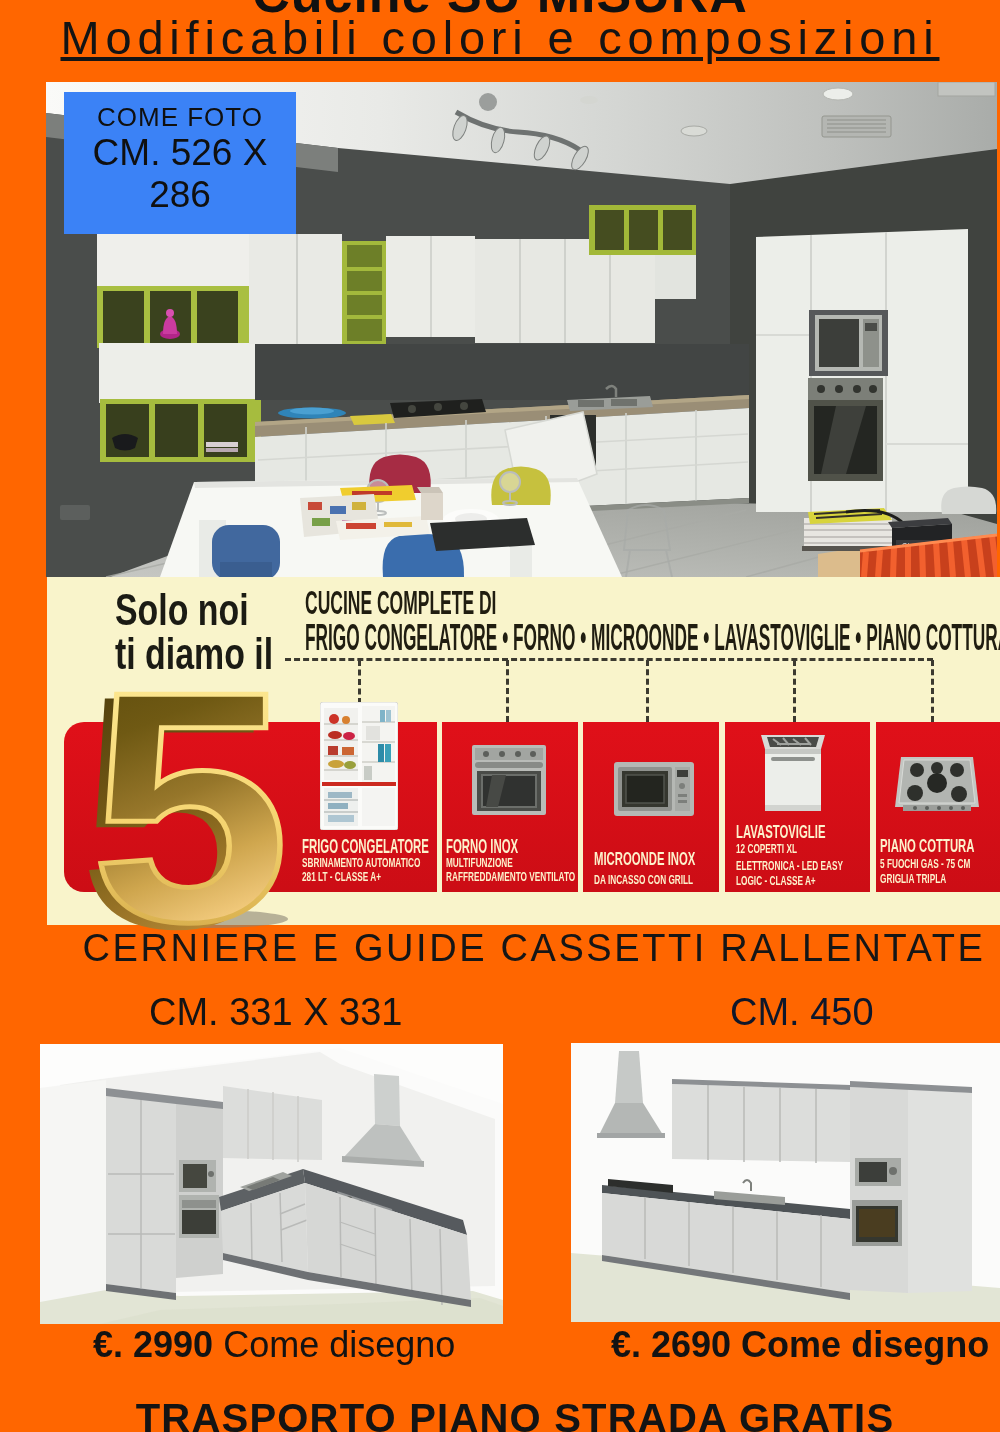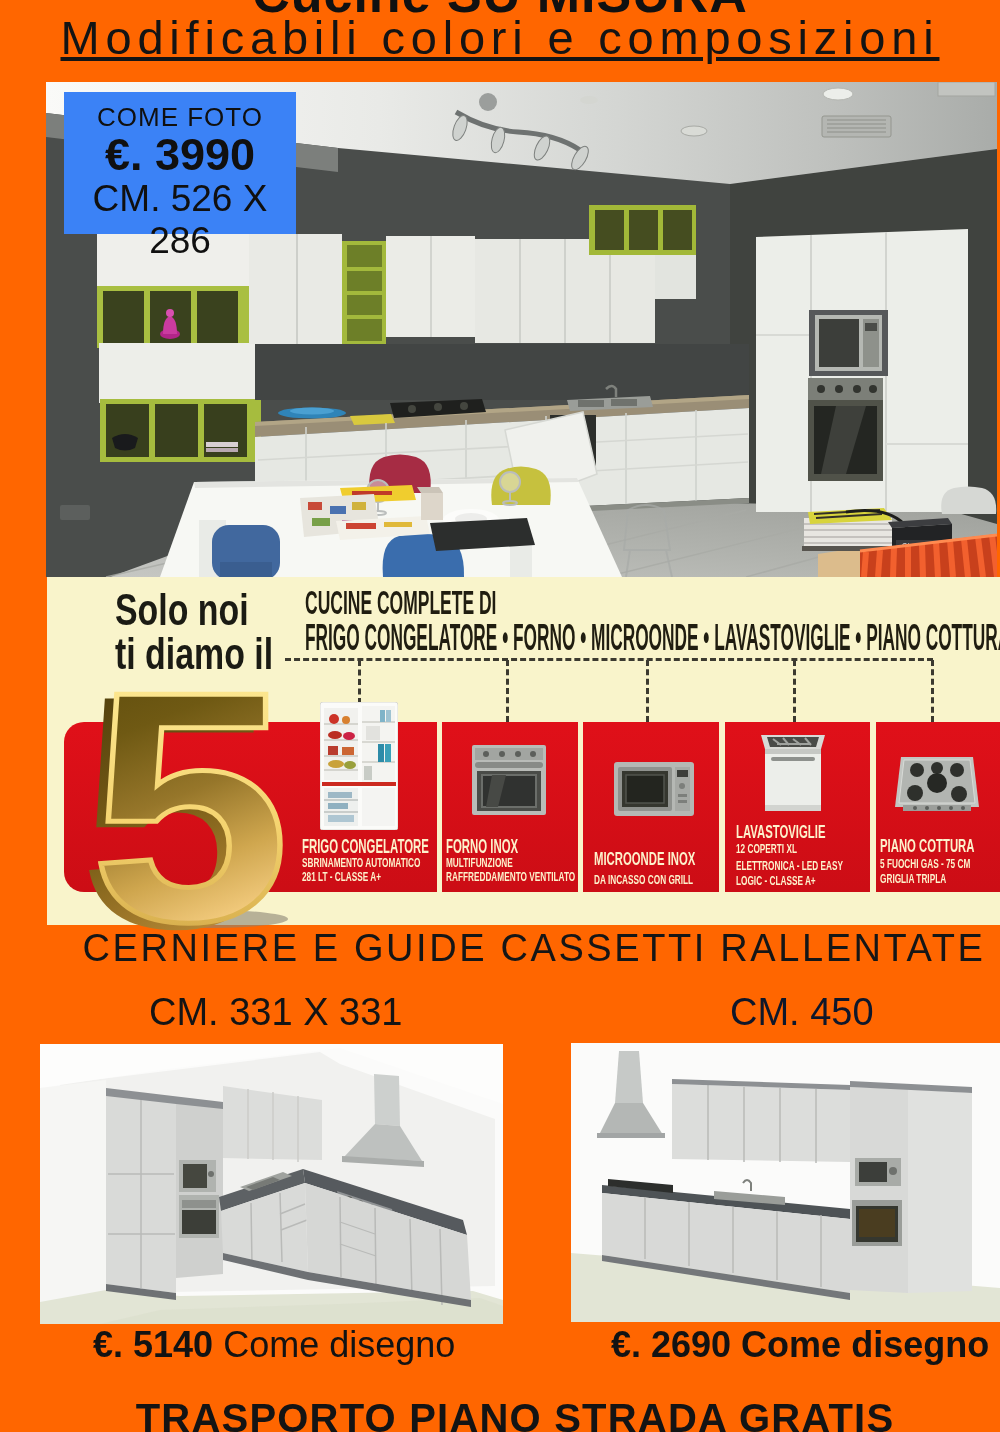--- a/index.html
+++ b/index.html
@@ -307,21 +307,20 @@
           <path d="M932,455 l5,40"></path>
           <path d="M946,453 l5,42"></path>
 </g>
 <path d="M814,469 L951,453" stroke="#ff8a50" stroke-width="3"></path>
 </g>
 </svg>
 </div>
 
 <div class="abs" style="left:64px;top:92px;width:232px;height:142px;background:#3b82f6;text-align:center;color:#101010;">
 <div style="font-size:26px;margin-top:10px;line-height:30px;letter-spacing:1px;">COME FOTO</div>
-<div style="font-size:45px;font-weight:bold;line-height:46px;">€. 3990</div>
 <div style="font-size:37px;line-height:42px;">CM. 526 X 286</div>
 </div>
 
 <div class="abs" style="left:47px;top:577px;width:953px;height:348px;background:#f9f4cb;"></div>
 
 <div class="abs" style="left:64px;top:722px;width:936px;height:170px;background:linear-gradient(180deg,#e01019,#cc0d15);border-radius:20px 0 0 20px;"></div>
 
 <div class="abs" style="left:437px;top:722px;width:5px;height:170px;background:#f9f4cb;"></div>
 <div class="abs" style="left:578px;top:722px;width:5px;height:170px;background:#f9f4cb;"></div>
 <div class="abs" style="left:719px;top:722px;width:6px;height:170px;background:#f9f4cb;"></div>
@@ -576,17 +575,17 @@
 
 <polygon points="143,148 214,154 214,162 143,156" fill="#9a9d99"></polygon>
 <path d="M172,140 q4,-6 8,0 v8" stroke="#7e817c" stroke-width="2" fill="none"></path>
 
 <polygon points="31,150 279,176 279,250 31,212" fill="#d8d9d7"></polygon>
 <path d="M74,154 v62 M118,159 v64 M162,164 v66 M206,168 v69 M250,172 v72" stroke="#b9bab8" stroke-width="1.5"></path>
 <polygon points="31,212 279,250 279,257 31,218" fill="#74777a"></polygon>
 </svg>
 </div>
 
-<div class="abs" style="left:93px;top:1324px;font-size:36px;color:#131313;"><span style="font-weight:bold;">€. 5140</span> Come disegno</div>
+<div class="abs" style="left:93px;top:1324px;font-size:36px;color:#131313;"><span style="font-weight:bold;">€. 2990</span> Come disegno</div>
 
 <div class="abs" style="left:611px;top:1324px;font-size:36px;font-weight:bold;color:#131313;">€. 2690 Come disegno</div>
 
 <div class="abs" style="left:15px;top:1396px;width:1000px;text-align:center;font-size:40px;font-weight:bold;color:#141414;letter-spacing:1.2px;white-space:nowrap;">TRASPORTO PIANO STRADA GRATIS</div>
 
 </body></html>

